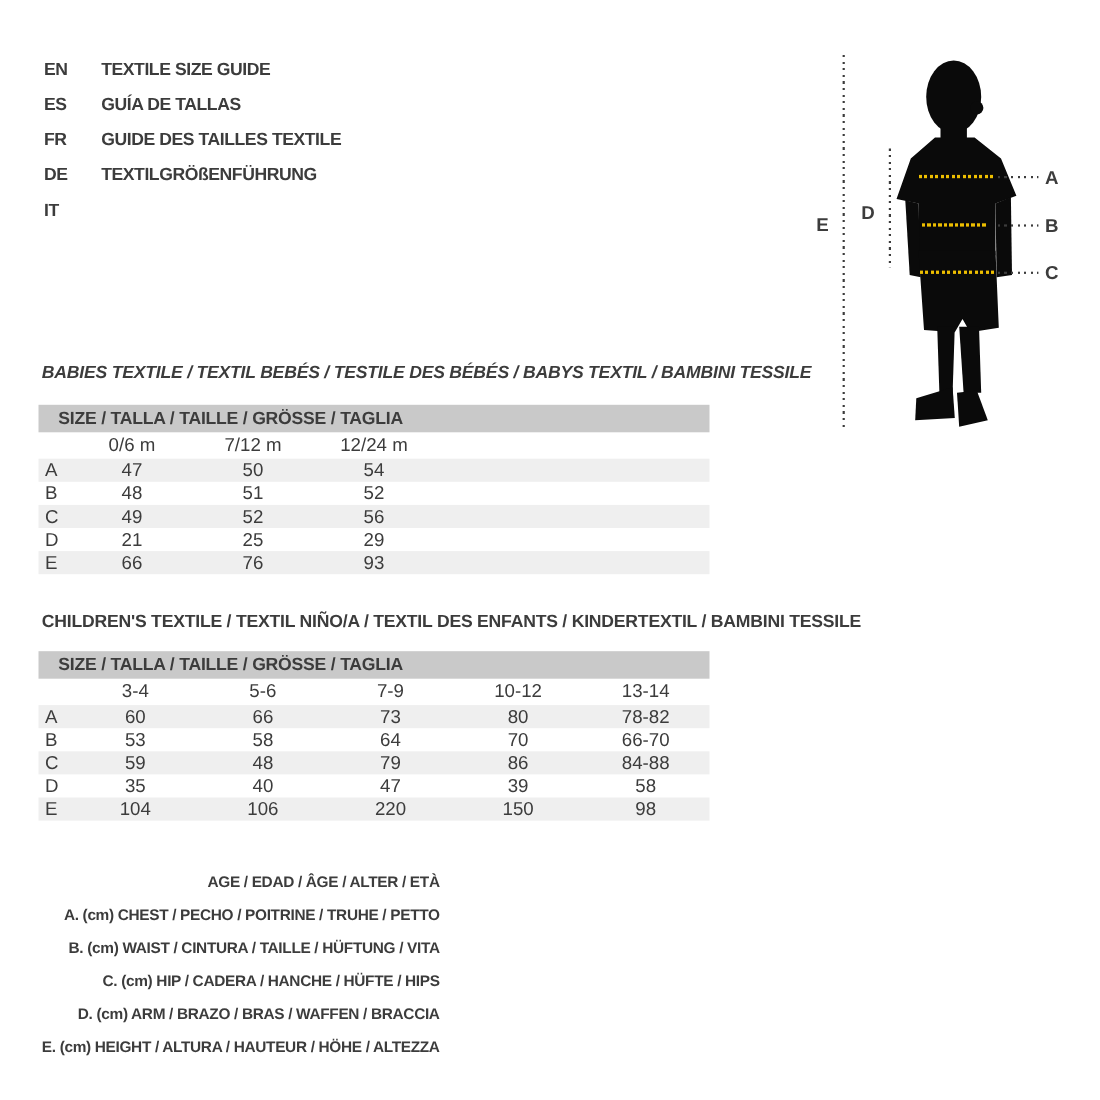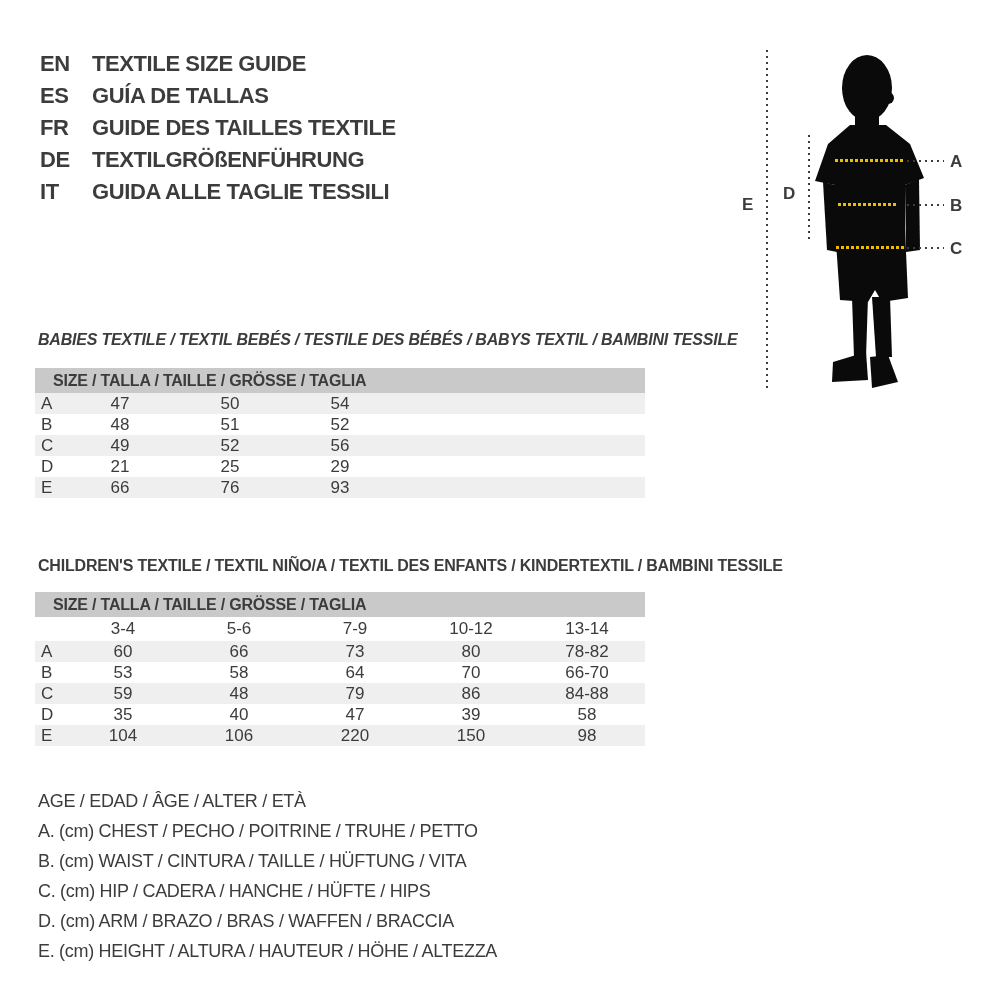--- a/index.html
+++ b/index.html
@@ -10,21 +10,21 @@
     --silhouette: #0a0a0a;
   }
   * { margin:0; padding:0; box-sizing:border-box; }
   html,body { background:#fff; }
   #page {
     position:relative; width:1000px; height:1000px; background:#ffffff;
     font-family:"Liberation Sans", sans-serif; color:var(--text); overflow:hidden;
   }
   
   #lang-header { position:absolute; left:40px; top:48px; }
-  .lang-row { display:flex; line-height:32px; font-size:22px; font-weight:bold; letter-spacing:-0.4px; }
+  .lang-row { display:flex; line-height:32px; font-size:16px; font-weight:bold; letter-spacing:-0.4px; }
   .lang-code { width:52px; }
   
   .vdots { position:absolute; width:2px;
     background-image:repeating-linear-gradient(to bottom, var(--text) 0 2px, transparent 2px 6px); }
   .ydash { position:absolute; height:3px;
     background-image:repeating-linear-gradient(to right, var(--accent-yellow) 0 3px, transparent 3px 5px); }
   .bdash { position:absolute; height:2px;
     background-image:repeating-linear-gradient(to right, var(--text) 0 2px, transparent 2px 6px); }
   .mlabel { position:absolute; font-size:17px; font-weight:bold; }
   #child-figure { position:absolute; left:810px; top:52px; color:var(--silhouette); }
@@ -34,21 +34,21 @@
   .size-bar { height:25px; line-height:25px; background:var(--table-header-bg);
     font-size:16px; font-weight:bold; padding-left:18px; letter-spacing:-0.2px; }
   .col-header { display:flex; height:24px; line-height:24px; font-size:17px; }
   .t-row { display:flex; height:21px; line-height:21px; font-size:17px; }
   .t-row.alt { background:var(--row-alt-bg); }
   .rlabel { width:30px; padding-left:6px; }
   .c3 { width:110px; text-align:center; }
   .c5 { width:116px; text-align:center; }
   
   #legend { position:absolute; left:38px; top:786px; }
-  .legend-line { line-height:30px; font-size:18px; font-weight:normal; letter-spacing:-0.3px; white-space:nowrap; }
+  .legend-line { line-height:30px; font-size:14px; font-weight:bold; letter-spacing:-0.3px; white-space:nowrap;text-align:right; }
 </style>
 </head>
 <body>
 
 <div id="page">
 
   <div id="lang-header">
     <div class="lang-row">
       <span class="lang-code">EN</span>
       <span class="lang-title">TEXTILE SIZE GUIDE</span>
@@ -60,21 +60,20 @@
     <div class="lang-row">
       <span class="lang-code">FR</span>
       <span class="lang-title">GUIDE DES TAILLES TEXTILE</span>
     </div>
     <div class="lang-row">
       <span class="lang-code">DE</span>
       <span class="lang-title">TEXTILGRÖßENFÜHRUNG</span>
     </div>
     <div class="lang-row">
       <span class="lang-code">IT</span>
-      <span class="lang-title">GUIDA ALLE TAGLIE TESSILI</span>
     </div>
   </div>
 
   <svg id="child-figure" width="120" height="340" viewBox="0 0 120 340" fill="currentColor">
     <ellipse cx="57" cy="36" rx="25" ry="33"></ellipse>
     <circle cx="78" cy="46" r="6"></circle>
     <rect x="45" y="58" width="24" height="18"></rect>
     <polygon points="40,73 76,73 100,92 114,126 95,133 95,180 25,180 25,133 5,129 18,92"></polygon>
     <polygon points="13,130 25,133 27,200 17,198"></polygon>
     <polygon points="95,133 109,127 110,198 96,200"></polygon>
@@ -98,20 +97,26 @@
   <div class="bdash" style="left:907px; top:204px; width:37px;"></div>
   <span class="mlabel" style="left:950px; top:196px;">B</span>
 
   <div class="ydash" style="left:836px; top:246px; width:68px;"></div>
   <div class="bdash" style="left:907px; top:247px; width:37px;"></div>
   <span class="mlabel" style="left:950px; top:239px;">C</span>
 
   <div class="section-title" style="top:331px;font-style:italic;">BABIES TEXTILE / TEXTIL BEBÉS / TESTILE DES BÉBÉS / BABYS TEXTIL / BAMBINI TESSILE</div>
   <div class="size-table" style="top:368px;">
     <div class="size-bar">SIZE / TALLA / TAILLE / GRÖSSE / TAGLIA</div>
+    <div class="col-header">
+      <span class="rlabel"></span>
+      <span class="c3">0/6 m</span>
+      <span class="c3">7/12 m</span>
+      <span class="c3">12/24 m</span>
+    </div>
     <div class="t-row alt">
       <span class="rlabel">A</span>
       <span class="c3">47</span>
       <span class="c3">50</span>
       <span class="c3">54</span>
     </div>
     <div class="t-row">
       <span class="rlabel">B</span>
       <span class="c3">48</span>
       <span class="c3">51</span>

